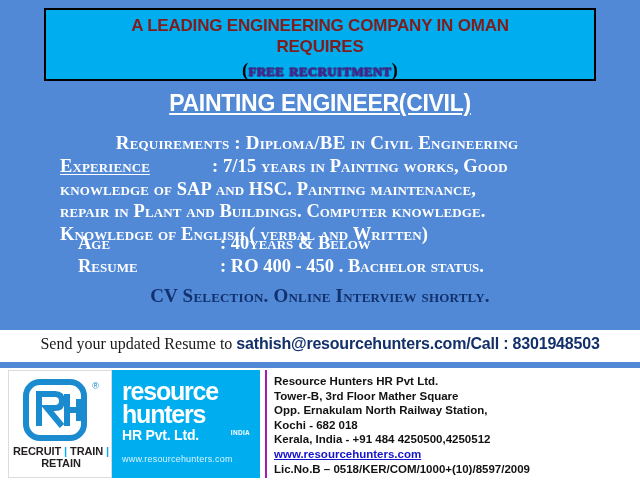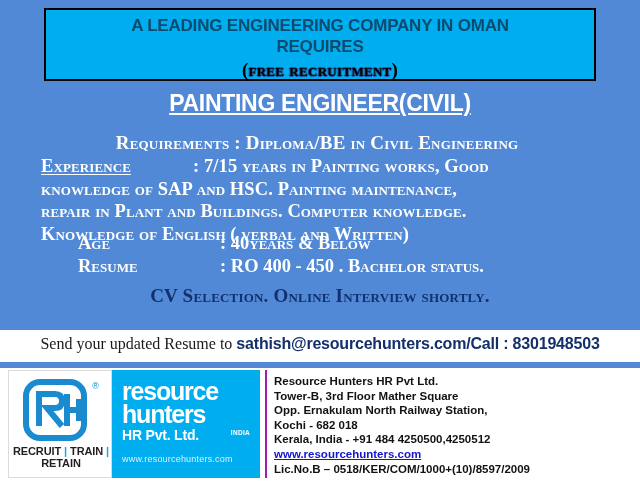--- a/index.html
+++ b/index.html
@@ -44,33 +44,33 @@
     border: 2px solid #000000;
     box-sizing: border-box;
     text-align: center;
     padding-top: 5px;
   }
   .header-line {
     font-family: "Liberation Sans", sans-serif;
     font-weight: bold;
     font-size: 17px;
     line-height: 21px;
-    color: #0c4a6e;
+    color: #7f1d1d;
     letter-spacing: -0.2px;
   }
   .free-rec {
     margin-top: 2px;
     font-size: 19px;
     line-height: 22px;
     font-weight: bold;
     color: #000000;
     font-family: "Liberation Serif", serif;
   }
   .free-rec .inner {
-    color: #000000;
+    color: #4c1d95;
     font-variant: small-caps;
     text-transform: lowercase;
     font-family: "Liberation Serif", serif;
     font-weight: bold;
     letter-spacing: 0.3px;
     text-shadow:
       1px 0 0 #1f4f8f, -1px 0 0 #1f4f8f,
       0 1px 0 #1f4f8f, 0 -1px 0 #1f4f8f;
   }
 
@@ -104,21 +104,21 @@
     color: #ffffff;
   }
   .req-line-1 {
     text-align: center;
     font-size: 19px;
     line-height: 24px;
     letter-spacing: 0.2px;
     padding-left: 6px;
   }
   .body-lines {
-    padding-left: 41px;
+    padding-left: 60px;
     padding-right: 28px;
     font-size: 18.5px;
     line-height: 22.5px;
     letter-spacing: 0.1px;
   }
   .exp-label {
     text-decoration: underline;
     text-underline-offset: 2px;
     display: inline-block;
     min-width: 152px;

